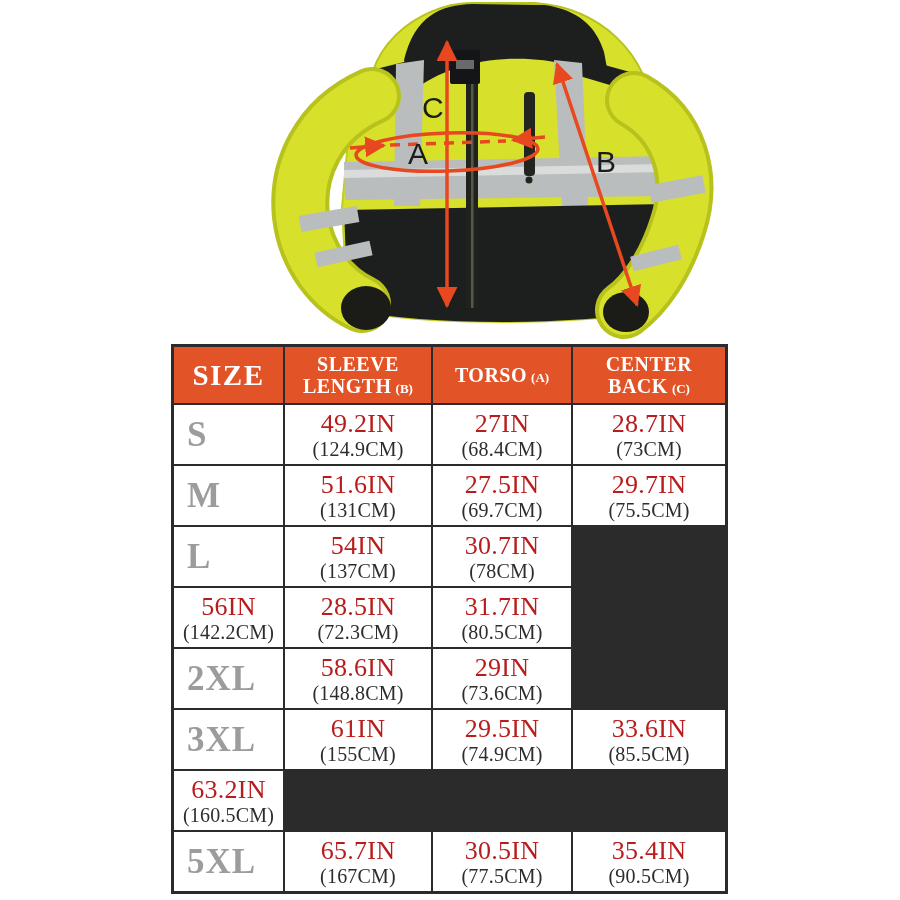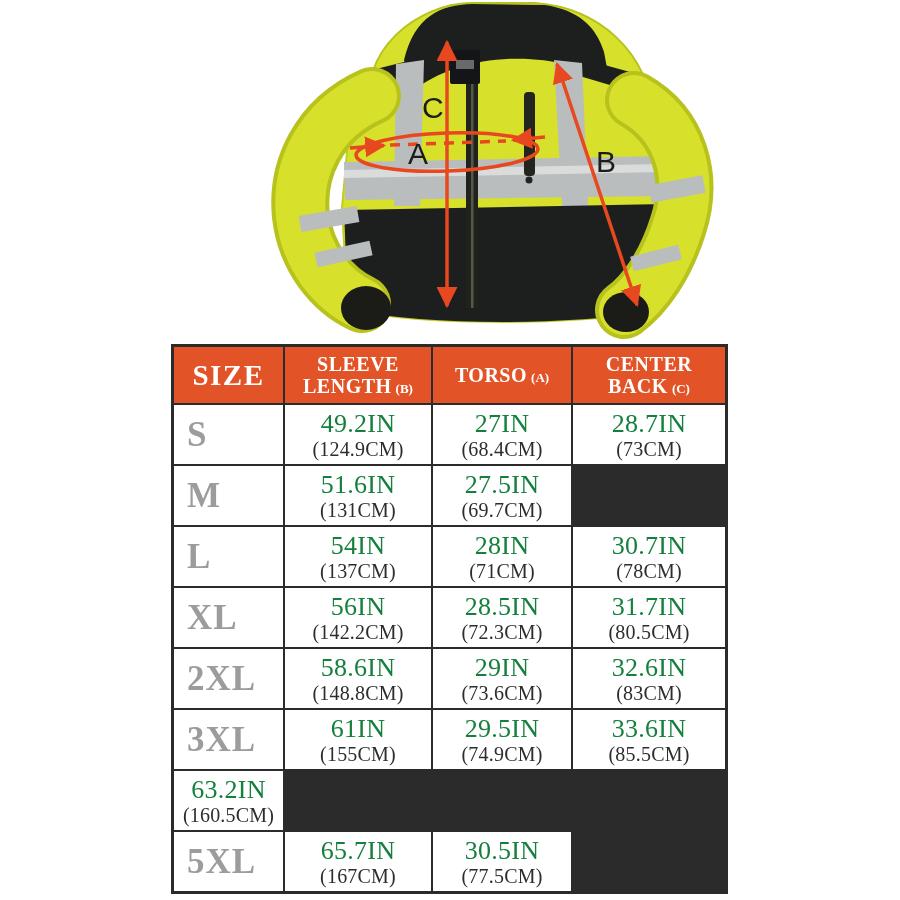--- a/index.html
+++ b/index.html
@@ -26,21 +26,21 @@
 
   .size-head{
     color:#ffffff;font-weight:bold;font-size:29px;letter-spacing:1.5px;
   }
   .col-head{color:#ffffff;text-align:center;line-height:1.12;padding:0 6px;}
   .hname{font-weight:bold;font-size:20px;letter-spacing:.5px;}
   .htag{font-weight:bold;font-size:13px;margin-left:4px;}
 
   .size-cell{align-items:flex-start !important;justify-content:center;padding-left:13px;}
   .size-txt{font-weight:bold;font-size:35px;color:#9c9c9c;letter-spacing:1px;line-height:1;}
-  .val-in{font-size:26px;line-height:29px;color:#15803d;letter-spacing:.3px;text-align:center;}
+  .val-in{font-size:26px;line-height:29px;color:#b91c1c;letter-spacing:.3px;text-align:center;}
   .val-cm{font-size:20px;line-height:23px;color:#2d2d2d;letter-spacing:.2px;}
 </style>
 </head>
 <body>
 
 <div class="page">
 
   <div class="figure">
     <svg width="900" height="344" viewBox="0 0 900 344">
       <defs>
@@ -154,44 +154,41 @@
           <span class="size-txt">M</span>
         </div>
       <div class="cell">
           <div class="val-in">51.6IN</div>
           <div class="val-cm">(131CM)</div>
         </div>
       <div class="cell">
           <div class="val-in">27.5IN</div>
           <div class="val-cm">(69.7CM)</div>
         </div>
+      <div class="cell">
+          <div class="val-in">29.7IN</div>
+          <div class="val-cm">(75.5CM)</div>
+        </div>
     </div>
 
     <div class="row data">
       <div class="cell size-cell">
           <span class="size-txt">L</span>
         </div>
       <div class="cell">
           <div class="val-in">54IN</div>
           <div class="val-cm">(137CM)</div>
         </div>
       <div class="cell">
-          <div class="val-in">28IN</div>
-          <div class="val-cm">(71CM)</div>
-        </div>
-      <div class="cell">
           <div class="val-in">30.7IN</div>
           <div class="val-cm">(78CM)</div>
         </div>
     </div>
 
     <div class="row data">
-      <div class="cell size-cell">
-          <span class="size-txt">XL</span>
-        </div>
       <div class="cell">
           <div class="val-in">56IN</div>
           <div class="val-cm">(142.2CM)</div>
         </div>
       <div class="cell">
           <div class="val-in">28.5IN</div>
           <div class="val-cm">(72.3CM)</div>
         </div>
       <div class="cell">
           <div class="val-in">31.7IN</div>
@@ -204,24 +201,20 @@
           <span class="size-txt">2XL</span>
         </div>
       <div class="cell">
           <div class="val-in">58.6IN</div>
           <div class="val-cm">(148.8CM)</div>
         </div>
       <div class="cell">
           <div class="val-in">29IN</div>
           <div class="val-cm">(73.6CM)</div>
         </div>
-      <div class="cell">
-          <div class="val-in">32.6IN</div>
-          <div class="val-cm">(83CM)</div>
-        </div>
     </div>
 
     <div class="row data">
       <div class="cell size-cell">
           <span class="size-txt">3XL</span>
         </div>
       <div class="cell">
           <div class="val-in">61IN</div>
           <div class="val-cm">(155CM)</div>
         </div>
@@ -247,16 +240,20 @@
           <span class="size-txt">5XL</span>
         </div>
       <div class="cell">
           <div class="val-in">65.7IN</div>
           <div class="val-cm">(167CM)</div>
         </div>
       <div class="cell">
           <div class="val-in">30.5IN</div>
           <div class="val-cm">(77.5CM)</div>
         </div>
+      <div class="cell">
+          <div class="val-in">35.4IN</div>
+          <div class="val-cm">(90.5CM)</div>
+        </div>
     </div>
 
   </div>
 </div>
 
 </body></html>

